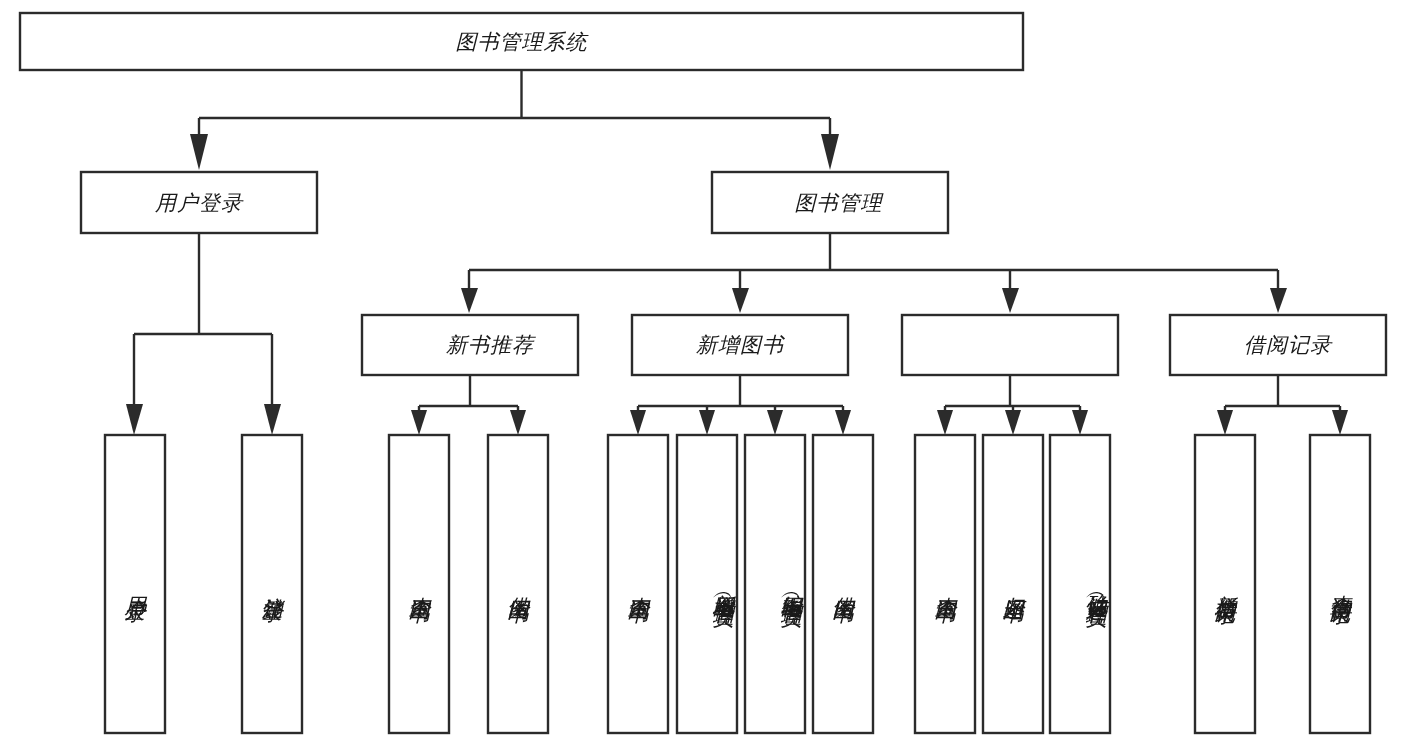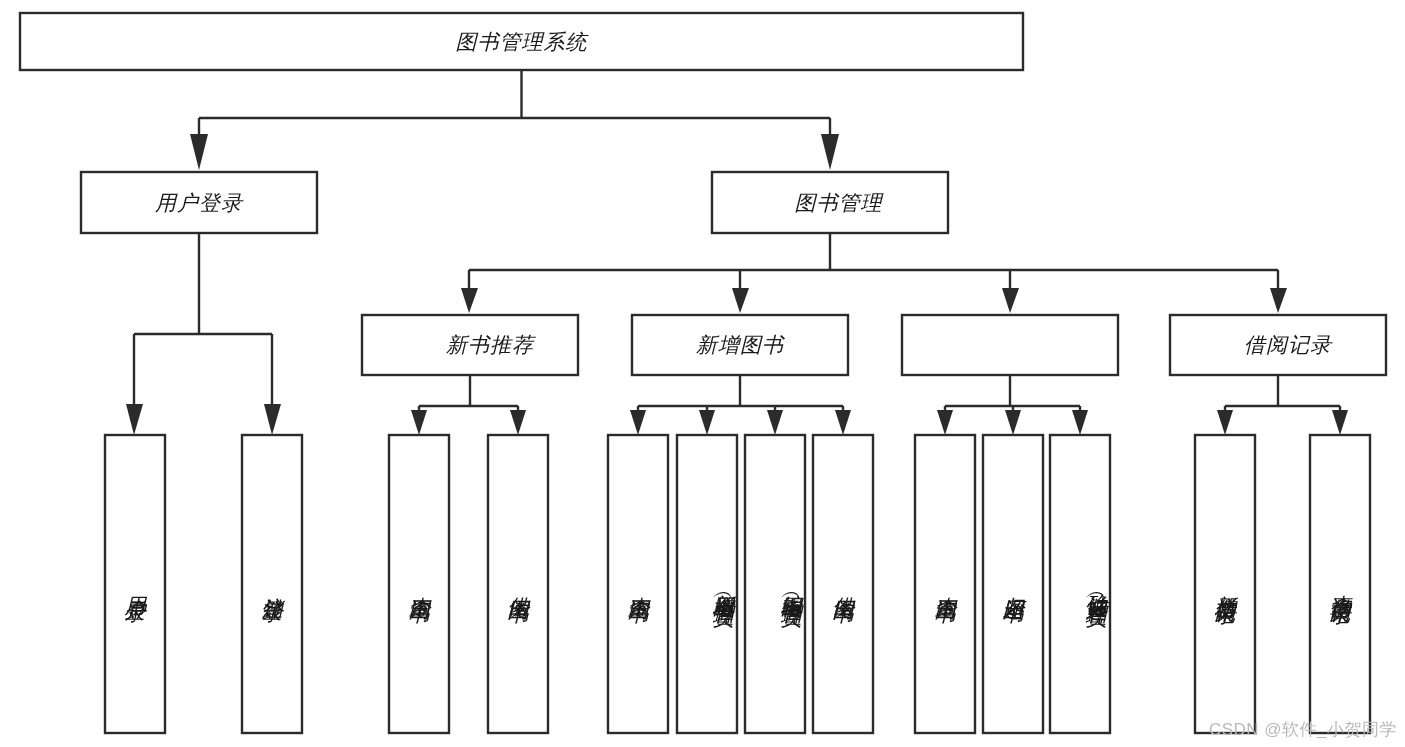--- a/index.html
+++ b/index.html
@@ -195,15 +195,14 @@
   <div class="node-label v-label" style="left:745px; top:435px; width:60px; height:298px;">编辑图书（管理员）</div>
   <div class="node-label v-label centered" style="left:813px; top:435px; width:60px; height:298px;">借阅图书</div>
 
   <div class="node-label v-label centered" style="left:915px; top:435px; width:60px; height:298px;">查询图书</div>
   <div class="node-label v-label centered" style="left:983px; top:435px; width:60px; height:298px;">归还图书</div>
   <div class="node-label v-label" style="left:1050px; top:435px; width:60px; height:298px;">确认归还（管理员）</div>
 
   <div class="node-label v-label centered" style="left:1195px; top:435px; width:60px; height:298px;">新增借阅记录</div>
   <div class="node-label v-label centered" style="left:1310px; top:435px; width:60px; height:298px;">查询借阅记录</div>
 
-  <div class="watermark">CSDN @软件_小贺同学</div>
 
 </div>
 
 </body></html>

